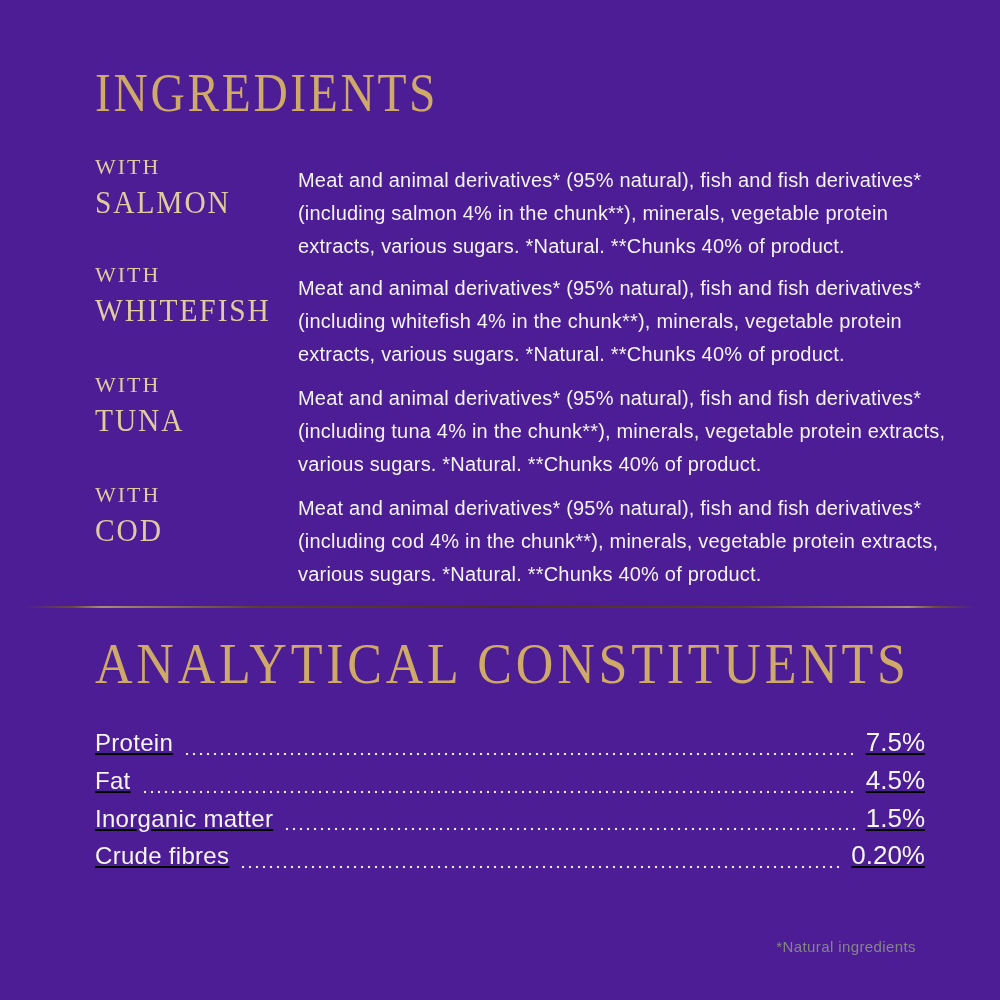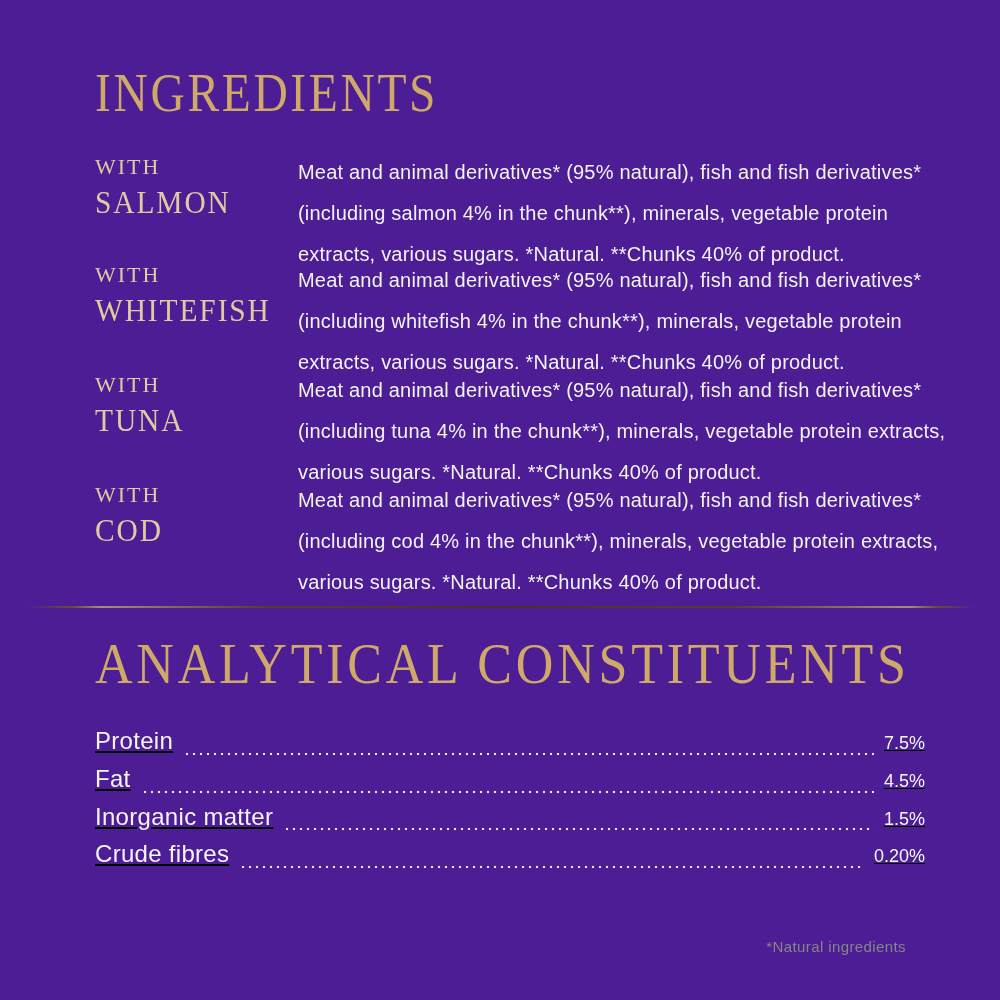--- a/index.html
+++ b/index.html
@@ -59,24 +59,24 @@
   .sec-label .variant {
     display: block;
     font-size: 31px;
     letter-spacing: 2px;
     transform: scaleX(0.95);
     transform-origin: left top;
   }
   .sec-body {
     position: absolute;
     left: 298px;
-    top: 0;
+    top: 12px;
     width: 662px;
     font-size: 20px;
-    line-height: 41px;
+    line-height: 33px;
     letter-spacing: 0.2px;
     color: #f3f3f3;
   }
   
   .divider {
     position: absolute;
     top: 606px;
     left: 25px;
     width: 950px;
     height: 2px;
@@ -113,28 +113,28 @@
   .n-dots {
     flex: 1;
     height: 4px;
     align-self: flex-end;
     margin: 0 10px 9px 12px;
     background-image: radial-gradient(circle at 2px 2px, #e9e9e9 1.25px, rgba(0,0,0,0) 1.6px);
     background-size: 7px 4px;
     background-repeat: repeat-x;
   }
   .n-value {
-    font-size: 18px;
+    font-size: 26px;
     color: #f5f5f5;
     white-space: nowrap;
   }
   
   .footnote {
     position: absolute;
-    right: 94px;
+    right: 84px;
     top: 938px;
     font-size: 15px;
     letter-spacing: 0.4px;
     color: #868686;
   }
 </style>
 </head>
 <body>
 
 <div class="panel">

